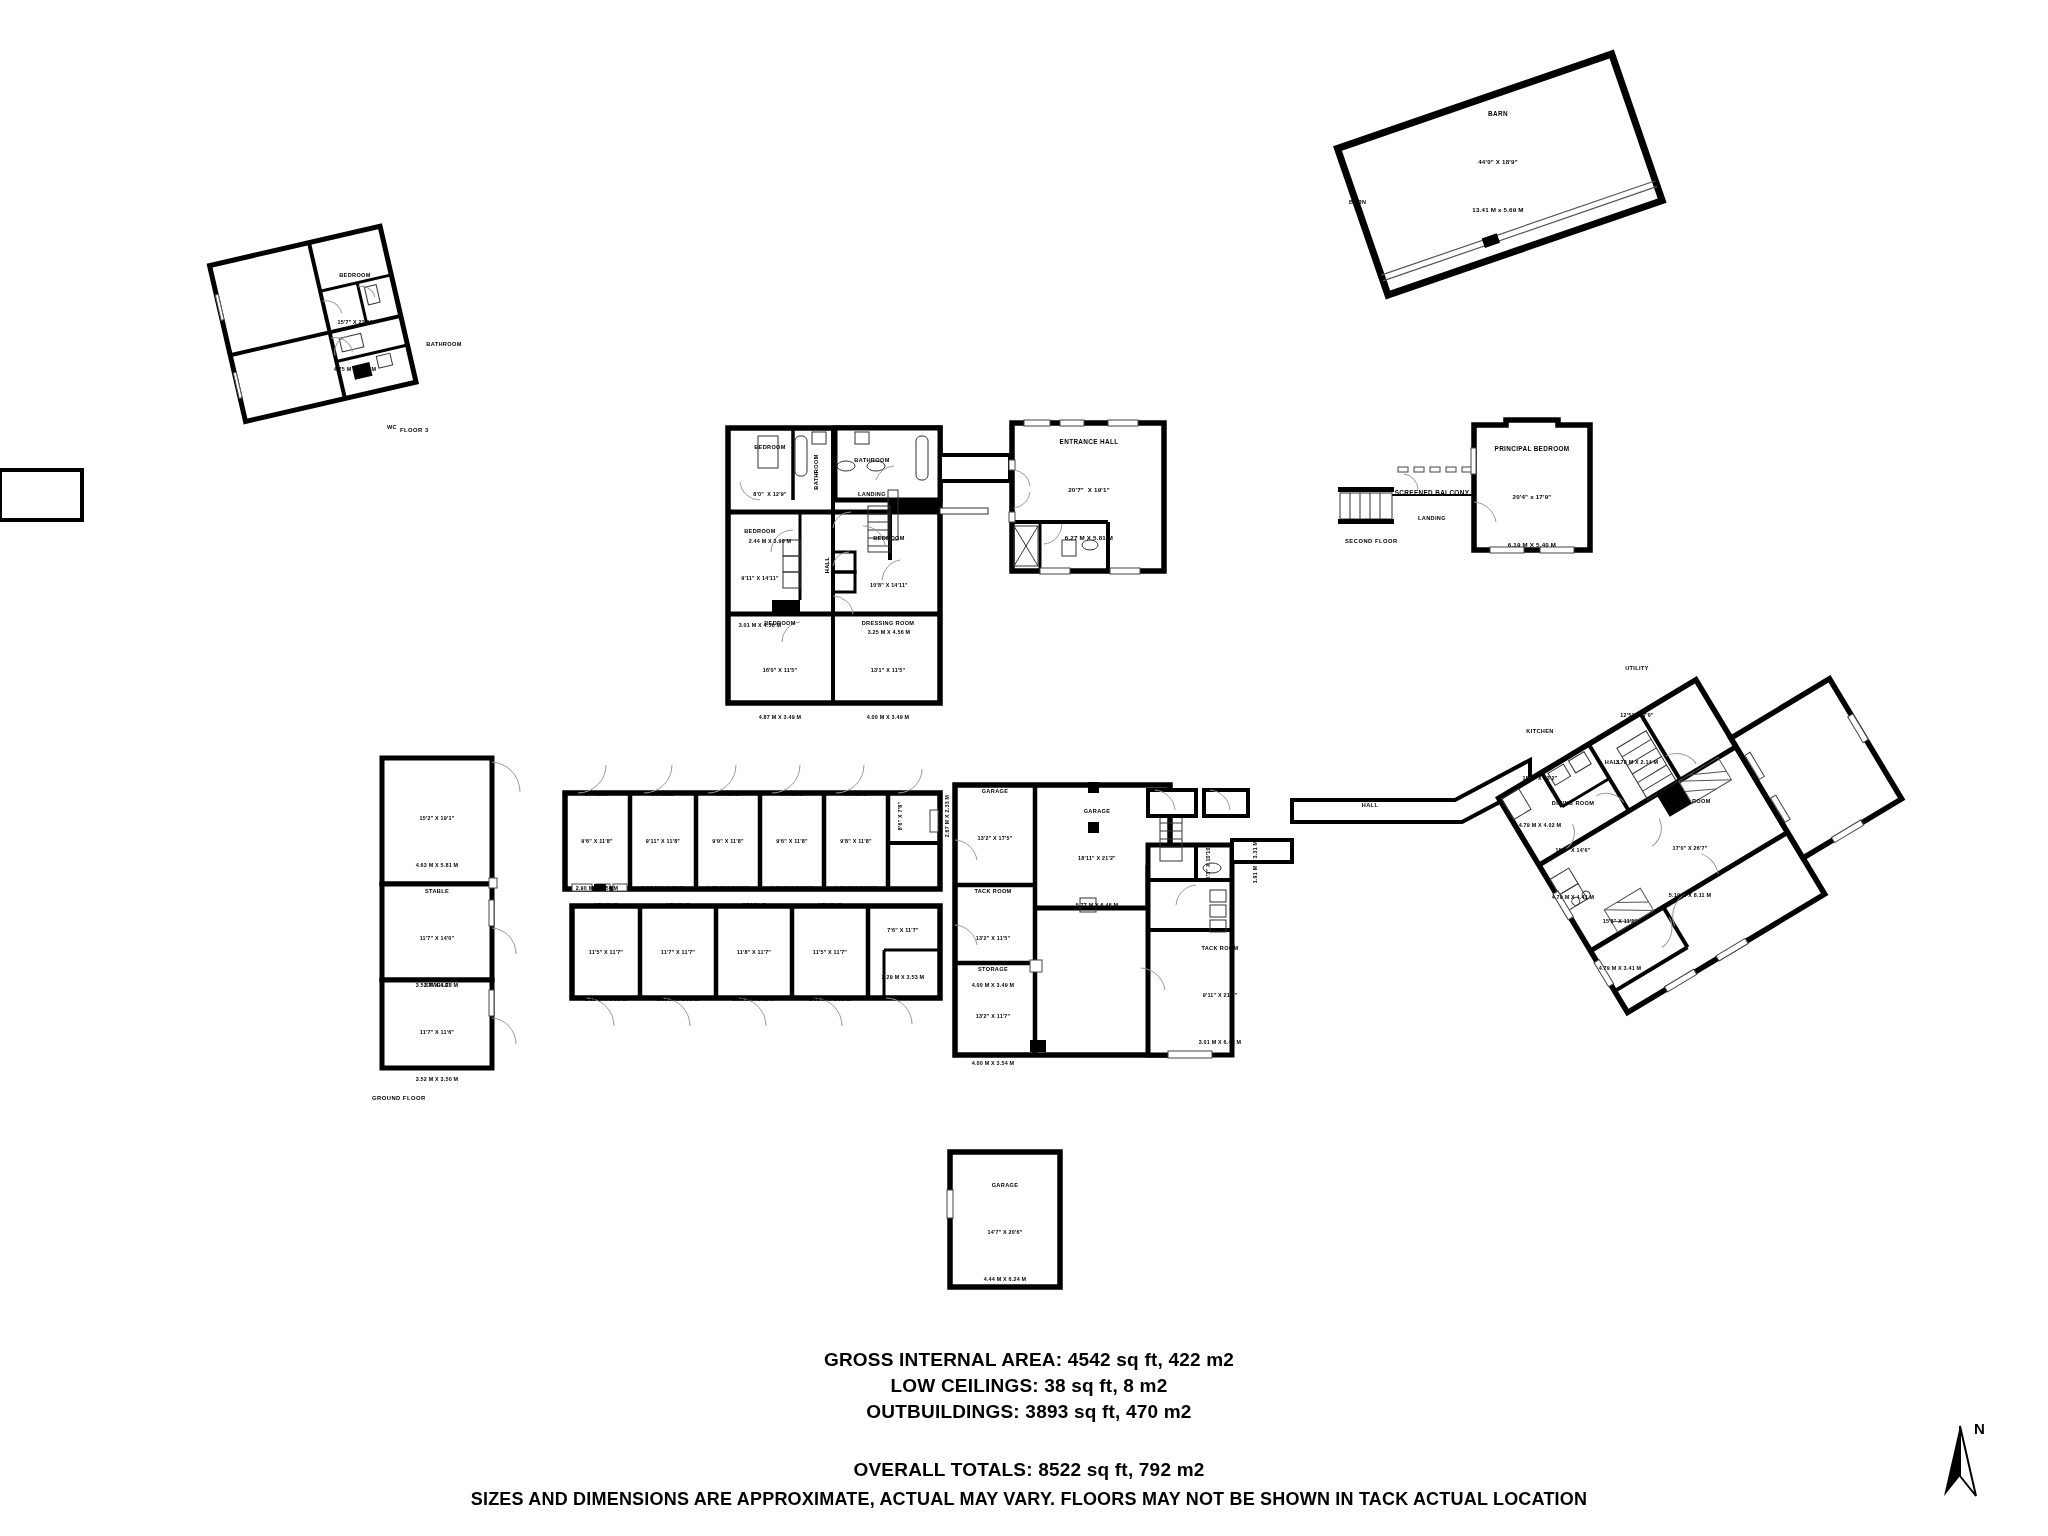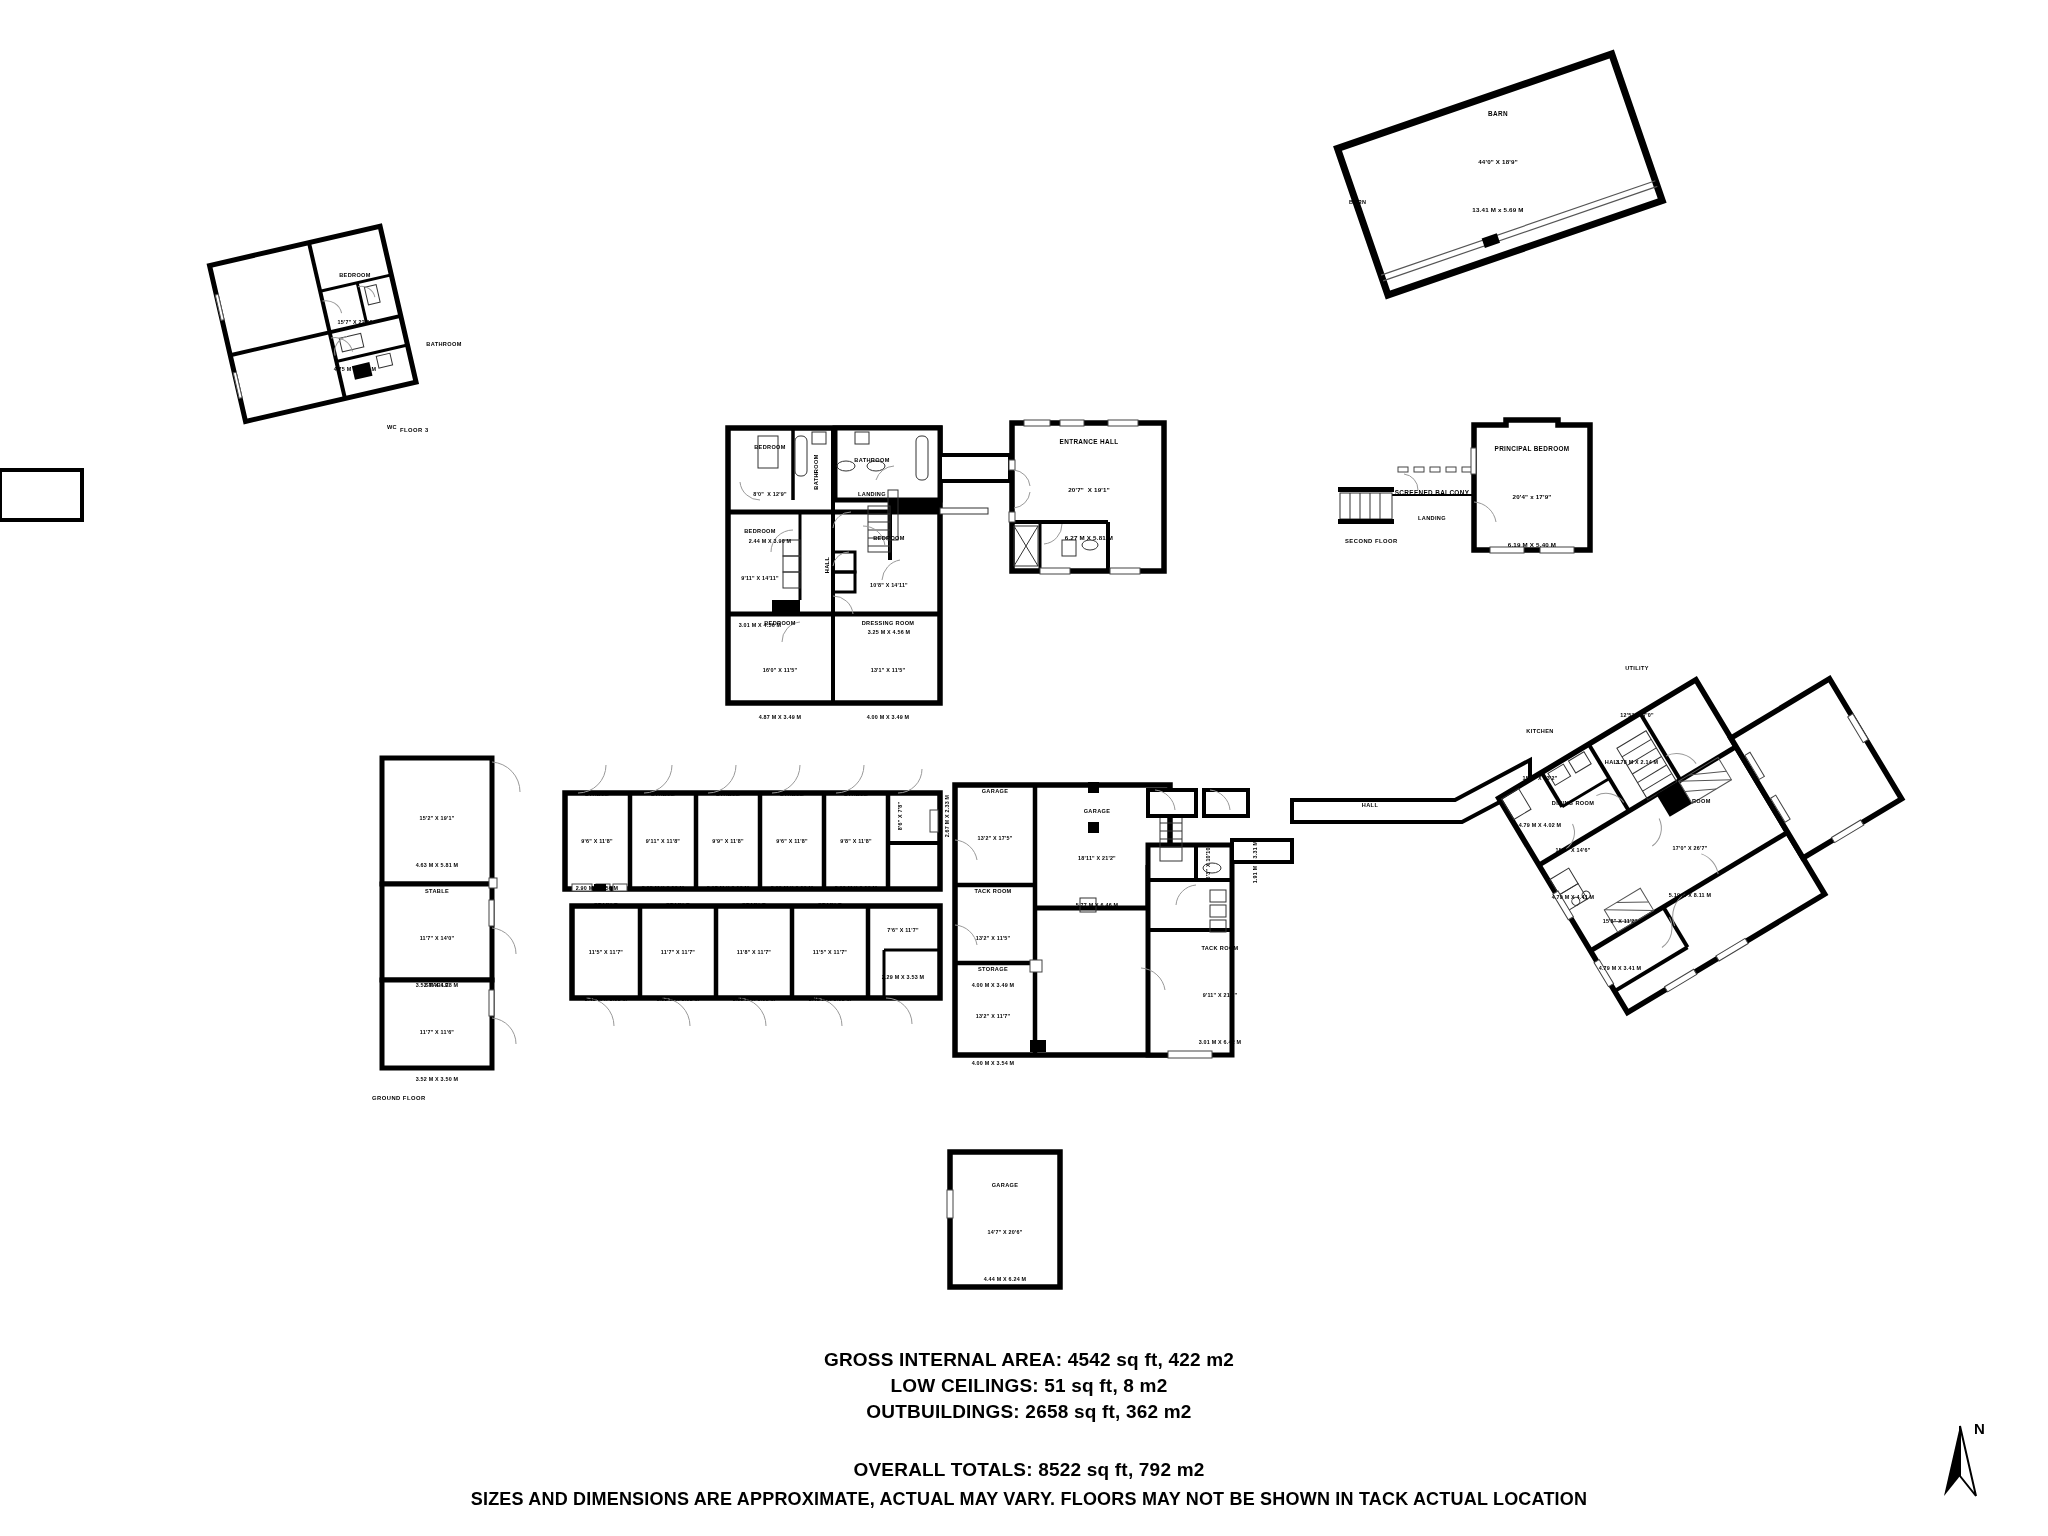--- a/index.html
+++ b/index.html
@@ -617,17 +617,17 @@
 </div>
 
 <div class="room-label" style="left:1005px;top:1222px;">
   <span class="nm">GARAGE</span>
   <span class="ft">14'7" X 20'6"</span>
   <span class="mt">4.44 M X 6.24 M</span>
 </div>
 
 <div id="footer">
   <div class="f-line">GROSS INTERNAL AREA: 4542 sq ft, 422 m2</div>
-  <div class="f-line">LOW CEILINGS: 51  sq ft, 8 m2</div>
-  <div class="f-line">OUTBUILDINGS: 2658 sq ft, 362 m2</div>
+  <div class="f-line">LOW CEILINGS: 38  sq ft, 8 m2</div>
+  <div class="f-line">OUTBUILDINGS: 3893 sq ft, 470 m2</div>
   <div class="f-total">OVERALL TOTALS: 8522 sq ft, 792 m2</div>
   <div class="f-note">SIZES AND DIMENSIONS ARE APPROXIMATE, ACTUAL MAY VARY.  FLOORS MAY NOT BE SHOWN IN TACK ACTUAL LOCATION</div>
 </div>
 
 </body></html>

